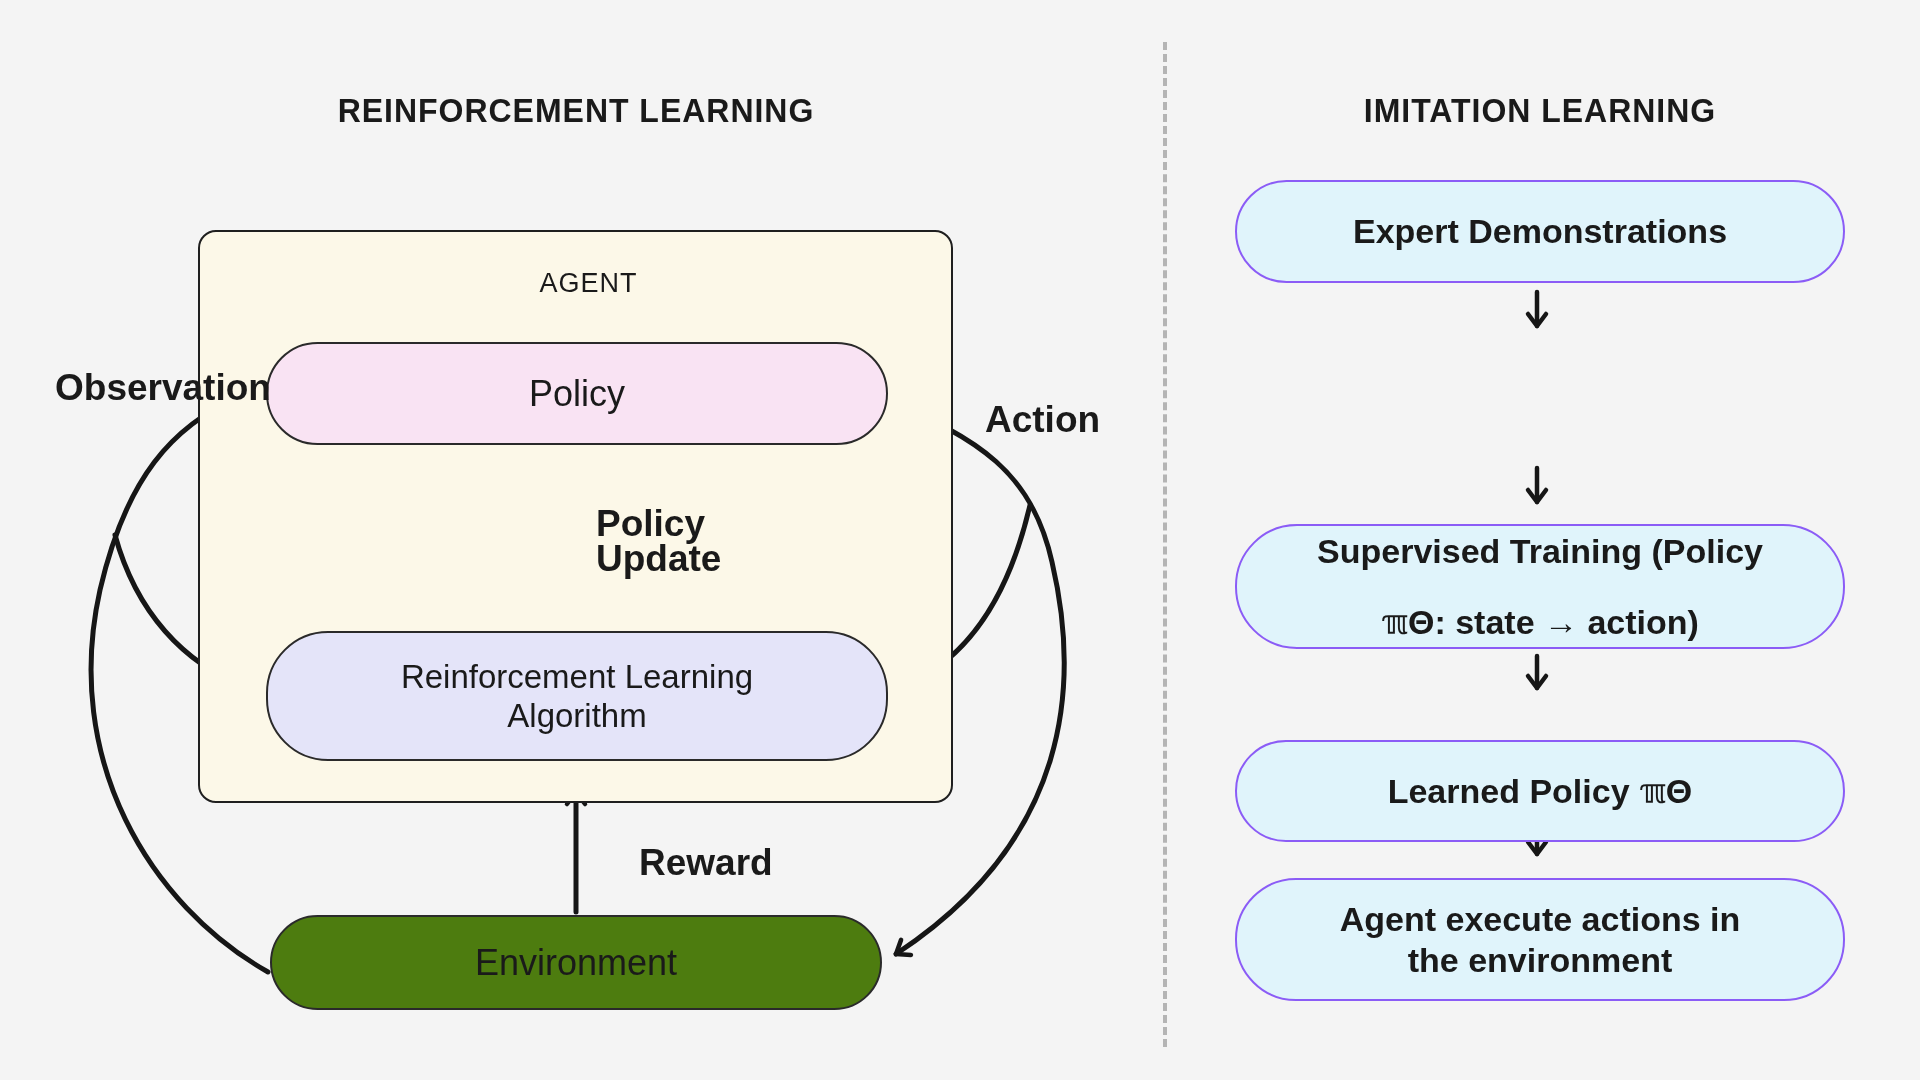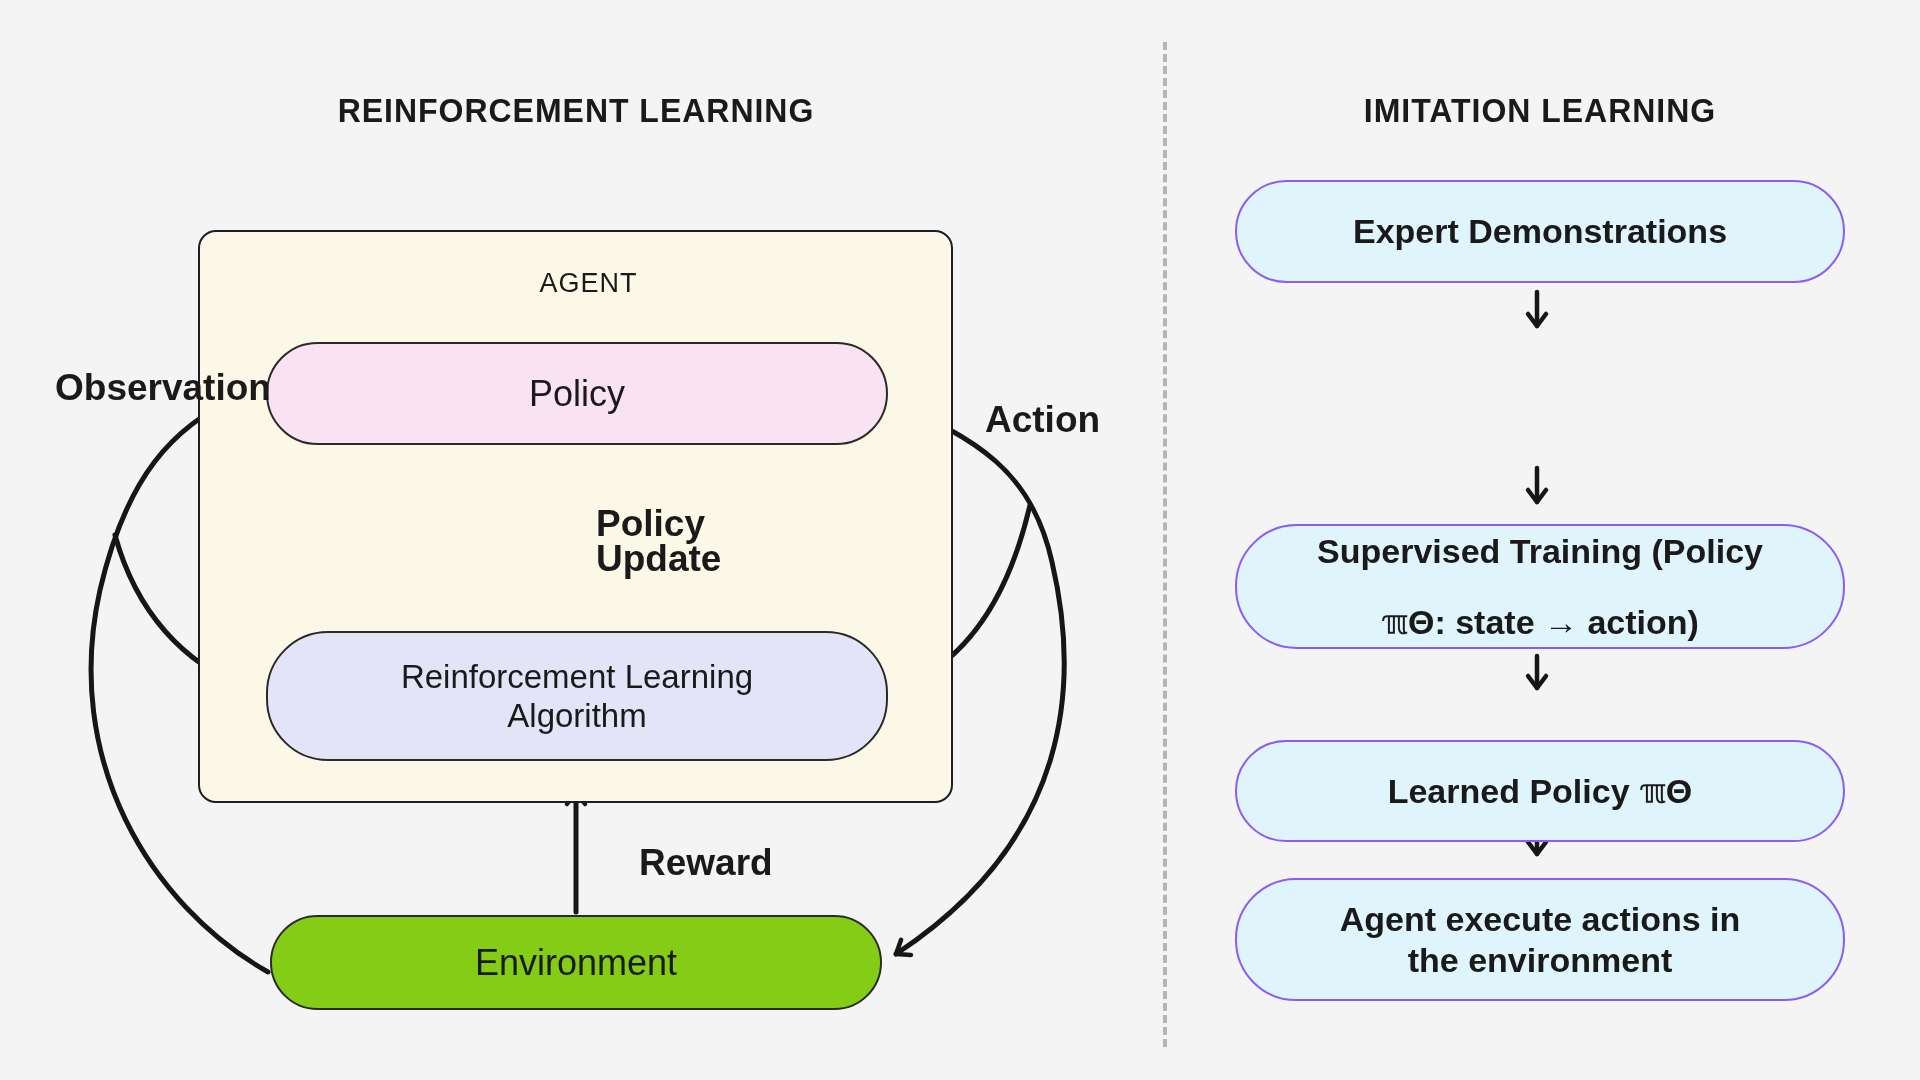--- a/index.html
+++ b/index.html
@@ -30,21 +30,21 @@
   .pill{
     box-sizing:border-box;
     border:2px solid #2a2a2a;
     display:flex;flex-direction:column;align-items:center;justify-content:center;
     text-align:center;
   }
   .node-line{font-size:36px;line-height:42px;font-weight:500;}
   .pill-policy{left:266px;top:342px;width:622px;height:103px;border-radius:52px;background:#f9e3f3;}
   .pill-rl{left:266px;top:631px;width:622px;height:130px;border-radius:62px;background:#e4e4f9;}
   .pill-rl .node-line{font-size:33px;line-height:39px;}
-  .pill-env{left:270px;top:915px;width:612px;height:95px;border-radius:48px;background:#84cc16;}
+  .pill-env{left:270px;top:915px;width:612px;height:95px;border-radius:48px;background:#4d7c0f;}
   .edge-label{font-size:37px;line-height:35px;font-weight:700;white-space:nowrap;}
   .divider{
     left:1163px;top:42px;height:1005px;width:0;
     border-left:4px dashed #b4b4b4;
   }
   .step-box{
     left:1235px;width:610px;
     background:#e0f4fb;border:2px solid #8b5cf6;box-sizing:border-box;
     display:flex;flex-direction:column;align-items:center;justify-content:center;
     text-align:center;

